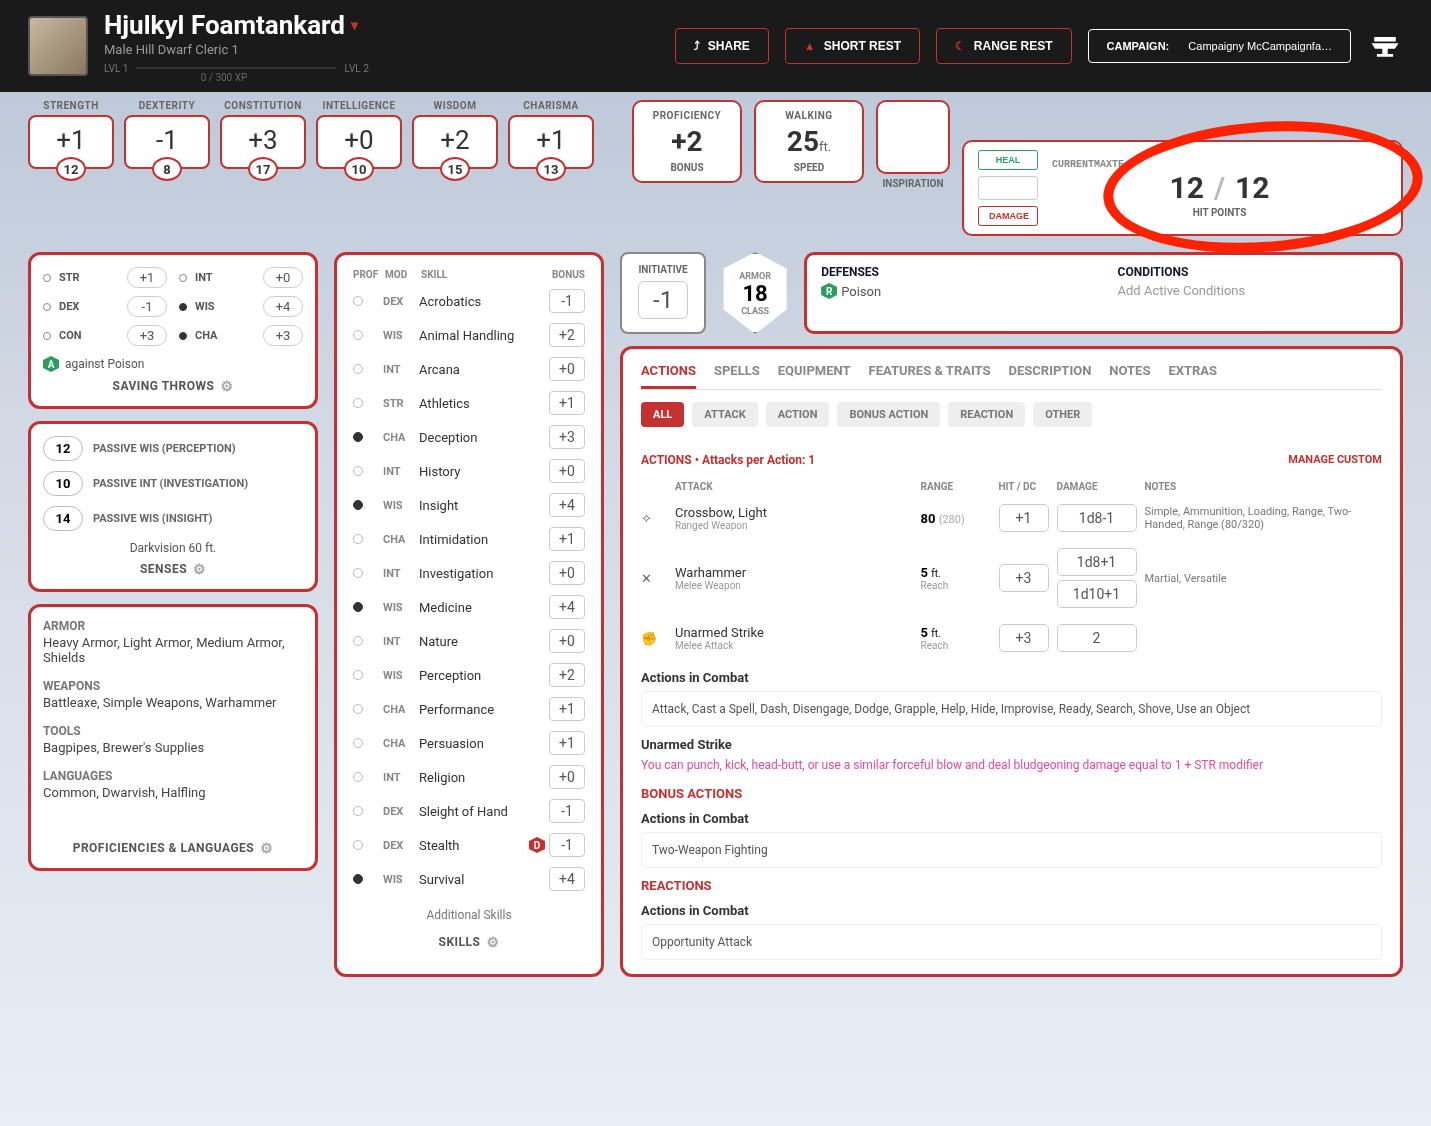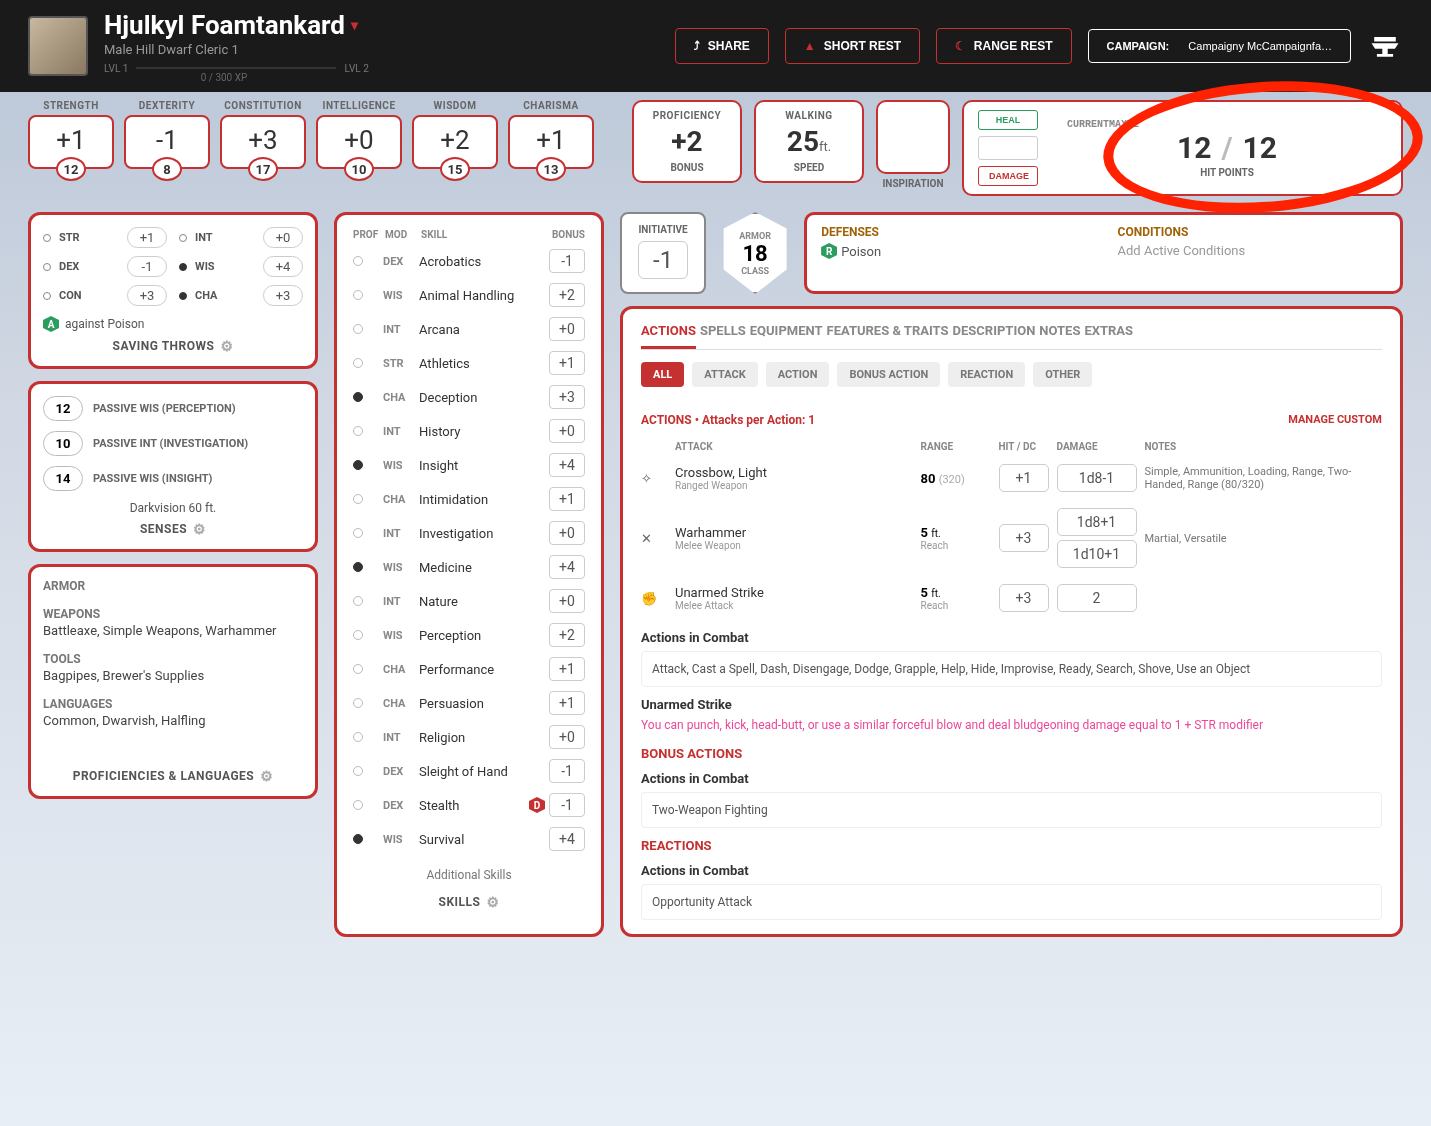--- a/index.html
+++ b/index.html
@@ -24,21 +24,21 @@
 .ability-box { border: 2px solid #c53030; border-radius: 8px; background: #fff; padding: 8px 4px 12px; margin-top: 4px; position: relative; }
 .ability-mod { font-size: 26px; font-weight: 400; color: #333; }
 .ability-score { position: absolute; bottom: -14px; left: 50%; transform: translateX(-50%); background: #fff; border: 2px solid #c53030; border-radius: 50%; width: 30px; height: 24px; display: flex; align-items: center; justify-content: center; font-size: 13px; font-weight: 700; color: #333; }
 .stat-card { border: 2px solid #c53030; border-radius: 10px; background: #fff; text-align: center; padding: 8px 12px; min-width: 110px; }
 .stat-card .lbl { font-size: 10px; font-weight: 700; color: #666; letter-spacing: 0.5px; }
 .stat-card .val { font-size: 28px; font-weight: 700; color: #333; margin: 4px 0; }
 .stat-card .sub { font-size: 10px; font-weight: 700; color: #666; }
 .stat-card .unit { font-size: 13px; font-weight: 400; color: #666; }
 .insp-box { border: 2px solid #c53030; border-radius: 10px; background: #fff; width: 74px; height: 74px; }
 .insp-lbl { font-size: 10px; font-weight: 700; color: #666; text-align: center; margin-top: 4px; }
-.hp-box { border: 2px solid #c53030; border-radius: 10px; background: #fff; padding: 8px 14px; flex: 1; display: flex; gap: 29px; align-items: center; position: relative; }
+.hp-box { border: 2px solid #c53030; border-radius: 10px; background: #fff; padding: 8px 14px; flex: 1; display: flex; gap: 14px; align-items: center; position: relative; margin-top: 40px; }
 .hp-btns { display: flex; flex-direction: column; gap: 6px; }
 .hp-btn { border: 1px solid; background: #fff; font-size: 9px; font-weight: 700; padding: 4px 10px; border-radius: 3px; width: 60px; cursor: pointer; }
 .hp-btn.heal { color: #2a9d5f; border-color: #2a9d5f; }
 .hp-btn.dmg { color: #c53030; border-color: #c53030; }
 .hp-input { width: 60px; height: 24px; border: 1px solid #ccc; border-radius: 3px; }
 .hp-vals { flex: 1; text-align: center; }
 .hp-head { display: flex; justify-content: flex-start; font-size: 10px; font-weight: 700; color: #888; font-family: Liberation Mono, monospace; }
 .hp-nums { display: flex; justify-content: center; align-items: center; gap: 10px; font-size: 30px; font-weight: 700; color: #333; }
 .hp-nums .slash { color: #bbb; }
 .hp-ft { font-size: 10px; font-weight: 700; color: #666; text-align: center; margin-top: 2px; }
@@ -73,24 +73,24 @@
 .right-col { display: flex; flex-direction: column; gap: 12px; }
 .row2 { display: flex; gap: 14px; }
 .init-box { border: 2px solid #888; border-radius: 8px; padding: 10px 16px; text-align: center; background: #fff; }
 .init-box .lbl { font-size: 10px; font-weight: 700; color: #666; }
 .init-box .val { font-size: 24px; border: 1px solid #ccc; border-radius: 6px; padding: 4px 14px; margin-top: 6px; color: #555; }
 .shield { width: 70px; height: 82px; border: 2px solid #888; background: #fff; display: flex; flex-direction: column; align-items: center; justify-content: center; clip-path: polygon(50% 0, 95% 20%, 95% 70%, 50% 100%, 5% 70%, 5% 20%); }
 .shield .lbl { font-size: 9px; font-weight: 700; color: #888; }
 .shield .val { font-size: 22px; font-weight: 700; }
 .def-cond { flex: 1; display: flex; border: 3px solid #c53030; border-radius: 10px; background: #fff; }
 .def-cond > div { flex: 1; padding: 10px 14px; }
-.def-cond h5 { font-size: 12px; font-weight: 700; color: #a16207; }
+.def-cond h5 { font-size: 12px; font-weight: 700; color: #0f172a; }
 .def-cond .val { font-size: 13px; color: #555; display: flex; align-items: center; gap: 4px; margin-top: 4px; }
 .action-panel { border: 3px solid #c53030; border-radius: 12px; background: #fff; padding: 14px 18px; flex: 1; }
-.tabs { display: flex; gap: 4px; border-bottom: 1px solid #ddd; margin-bottom: 12px; }
+.tabs { display: flex; gap: 18px; border-bottom: 1px solid #ddd; margin-bottom: 12px; }
 .tab { font-size: 13px; font-weight: 700; color: #888; padding-bottom: 8px; cursor: pointer; }
 .tab.active { color: #c53030; border-bottom: 3px solid #c53030; }
 .filter-row { display: flex; gap: 8px; margin-bottom: 26px; }
 .filter { background: #eee; border-radius: 4px; padding: 6px 12px; font-size: 11px; font-weight: 700; color: #777; cursor: pointer; }
 .filter.active { background: #c53030; color: #fff; }
 .actions-head { display: flex; justify-content: space-between; font-size: 12px; margin-bottom: 10px; }
 .actions-head .l { color: #c53030; font-weight: 700; }
 .actions-head .r { color: #c53030; font-size: 11px; font-weight: 700; }
 .atk-head { display: grid; grid-template-columns: 26px 1fr 70px 50px 80px 1fr; gap: 8px; font-size: 10px; font-weight: 700; color: #888; padding: 4px 0; }
 .atk-row { display: grid; grid-template-columns: 26px 1fr 70px 50px 80px 1fr; gap: 8px; align-items: center; padding: 8px 0; font-size: 13px; }
@@ -285,20 +285,21 @@
         </div>
       <div style="text-align:center;font-size:12px;color:#555;margin:6px 0">Darkvision 60 ft.</div>
       <div class="panel-title">
           <span>SENSES</span>
           <span class="gear">⚙</span>
         </div>
     </div>
     <div class="panel">
       <div class="prof-sec">
           <h4>ARMOR</h4>
+          <p>Heavy Armor, Light Armor, Medium Armor, Shields</p>
         </div>
       <div class="prof-sec">
           <h4>WEAPONS</h4>
           <p>Battleaxe, Simple Weapons, Warhammer</p>
         </div>
       <div class="prof-sec">
           <h4>TOOLS</h4>
           <p>Bagpipes, Brewer's Supplies</p>
         </div>
       <div class="prof-sec">
@@ -493,21 +494,21 @@
         <span>DAMAGE</span>
         <span>NOTES</span>
       </div>
       <div id="attacks-rows">
           <div class="atk-row">
             <span class="ico">✧</span>
             <div>
               <div class="nm">Crossbow, Light</div>
               <div class="sub">Ranged Weapon</div>
             </div>
-            <div><b>80</b> <span style="color:#aaa;font-size:11px">(320)</span></div>
+            <div><b>80</b> <span style="color:#aaa;font-size:11px">(280)</span></div>
             <div class="box">+1</div>
             <div class="dmg-stack">
               <div class="box">1d8-1</div>
             </div>
             <div class="notes">Simple, Ammunition, Loading, Range, Two-Handed, Range (80/320)</div>
           </div>
           <div class="atk-row">
             <span class="ico">✕</span>
             <div>
               <div class="nm">Warhammer</div>

